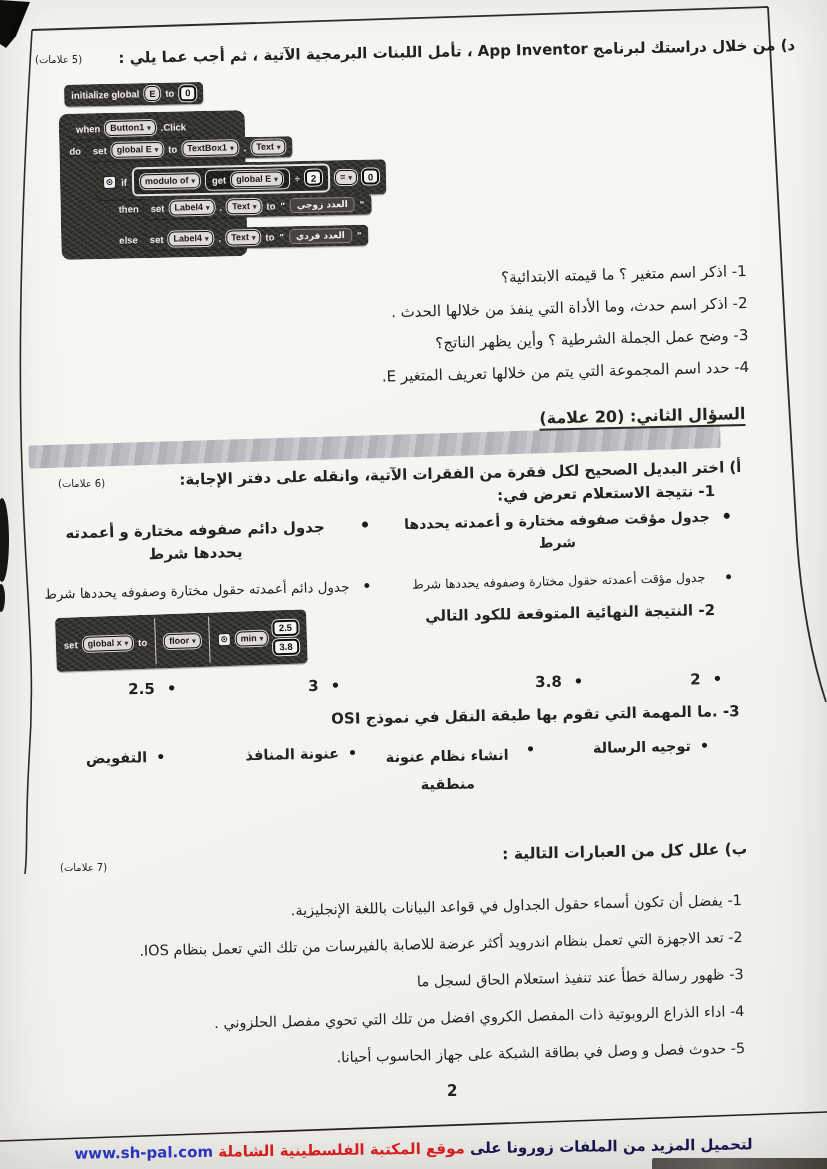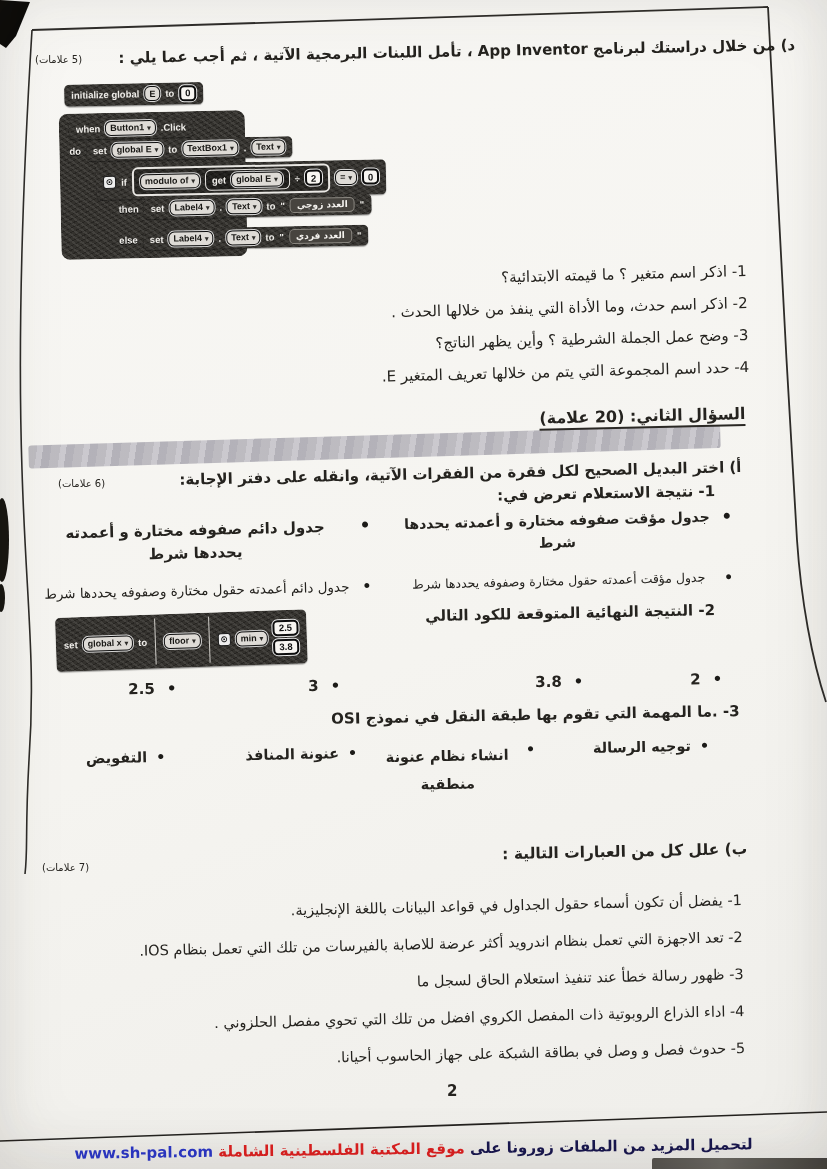--- a/index.html
+++ b/index.html
@@ -292,21 +292,21 @@
     <span class="dot">•</span>
     <span>عنونة المنافذ</span>
   </span>
   <span class="abs q3cell" style="right:662px;">
     <span class="dot">•</span>
     <span>التفويض</span>
   </span>
 </div>
 
 <div class="abs ar line b" style="right:80px;top:840px;font-size:15.5px;transform:rotate(-1.2deg);transform-origin:top right;">ب) علل كل من العبارات التالية :</div>
-<div class="abs ar marks" style="left:42px;top:862px;">(7 علامات)</div>
+<div class="abs ar marks" style="left:60px;top:862px;">(7 علامات)</div>
 
 <div class="abs ar stmts" style="right:85px;top:888px;transform:rotate(-1.3deg);transform-origin:top right;">
   <div>1- يفضل أن تكون أسماء حقول الجداول في قواعد البيانات باللغة الإنجليزية.</div>
   <div>2- تعد الاجهزة التي تعمل بنظام اندرويد أكثر عرضة للاصابة بالفيرسات من تلك التي تعمل بنظام IOS.</div>
   <div>3- ظهور رسالة خطأ عند تنفيذ استعلام الحاق لسجل ما</div>
   <div>4- اداء الذراع الروبوتية ذات المفصل الكروي افضل من تلك التي تحوي مفصل الحلزوني .</div>
   <div>5- حدوث فصل و وصل في بطاقة الشبكة على جهاز الحاسوب أحيانا.</div>
 </div>
 
 <div class="abs" style="left:447px;top:1082px;font-size:15px;font-weight:600;">2</div>

